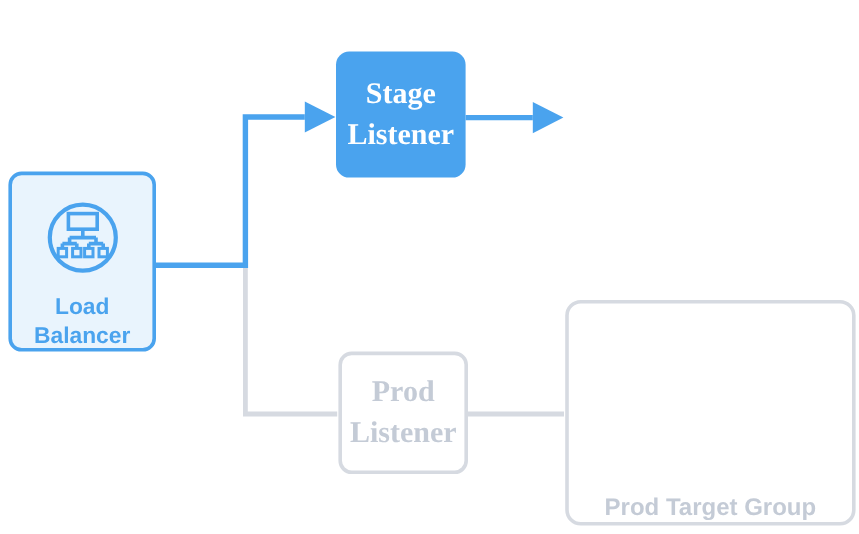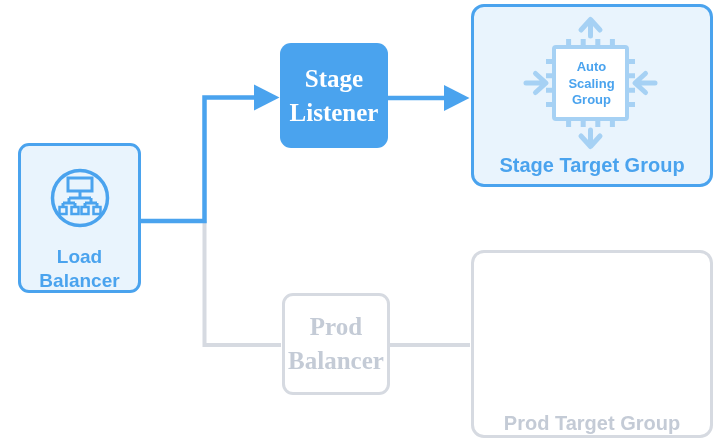--- a/index.html
+++ b/index.html
@@ -15,21 +15,20 @@
   .edge-gray{stroke:var(--gray-border,#D6DAE1);stroke-width:4;fill:none;}
   .head-blue{fill:var(--accent-blue,#4AA3EE);stroke:none;}
 
   .node{position:absolute;box-sizing:border-box;z-index:1;}
 
   .lb{
     left:7px;top:143px;width:123px;height:150px;
     background:var(--light-blue-bg,#E9F4FD);
     border:3.5px solid var(--accent-blue,#4AA3EE);
     border-radius:11px;
-    margin-left:11px;
   }
   .lb-icon{position:absolute;top:21px;left:50%;transform:translateX(-50%);}
   .lb-stroke{stroke:var(--accent-blue,#4AA3EE);fill:none;}
   .lb-label{
     position:absolute;top:99px;left:0;width:100%;
     text-align:center;color:var(--accent-blue,#4AA3EE);
     font-size:19px;line-height:1.25;font-weight:700;
   }
 
   .listener{
@@ -108,42 +107,21 @@
       <rect class="lb-stroke" x="44.5" y="40" width="7" height="7" stroke-width="2.5"></rect>
     </svg>
     <div class="lb-label">Load Balancer</div>
   </div>
 
   <div class="node listener stage-listener">
     <span>Stage Listener</span>
   </div>
 
   <div class="node listener prod-listener">
-    <span>Prod Balancer</span>
+    <span>Prod Listener</span>
   </div>
 
-  <div class="node tg stage-tg">
-    <svg class="asg-svg" width="160" height="150" viewBox="0 0 160 150">
-
-      <rect class="chip-body" x="44" y="38" width="73" height="72" rx="2" stroke-width="4"></rect>
-
-      <path class="chip-stroke" stroke-width="5" d="
-        M58.6 30 V38 M73.2 30 V38 M87.8 30 V38 M102.4 30 V38
-        M58.6 110 V118 M73.2 110 V118 M87.8 110 V118 M102.4 110 V118
-        M36 52.4 H44 M36 66.8 H44 M36 81.2 H44 M36 95.6 H44
-        M117 52.4 H125 M117 66.8 H125 M117 81.2 H125 M117 95.6 H125"></path>
-
-      <g class="chip-stroke" stroke-width="5" stroke-linecap="round" stroke-linejoin="round">
-        <path d="M80.5 27 L80.5 12 M71 21 L80.5 10.5 L90 21"></path>
-        <path d="M80.5 121 L80.5 136 M71 127 L80.5 137.5 L90 127"></path>
-        <path d="M16 74 L31 74 M25.5 64.5 L36 74 L25.5 83.5"></path>
-        <path d="M145 74 L130 74 M135.5 64.5 L125 74 L135.5 83.5"></path>
-      </g>
-    </svg>
-    <div class="asg-text">Auto Scaling Group</div>
-    <div class="tg-label">Stage Target Group</div>
-  </div>
 
   <div class="node tg prod-tg">
     <div class="tg-label">Prod Target Group</div>
   </div>
 
 </div>
 
 </body></html>

